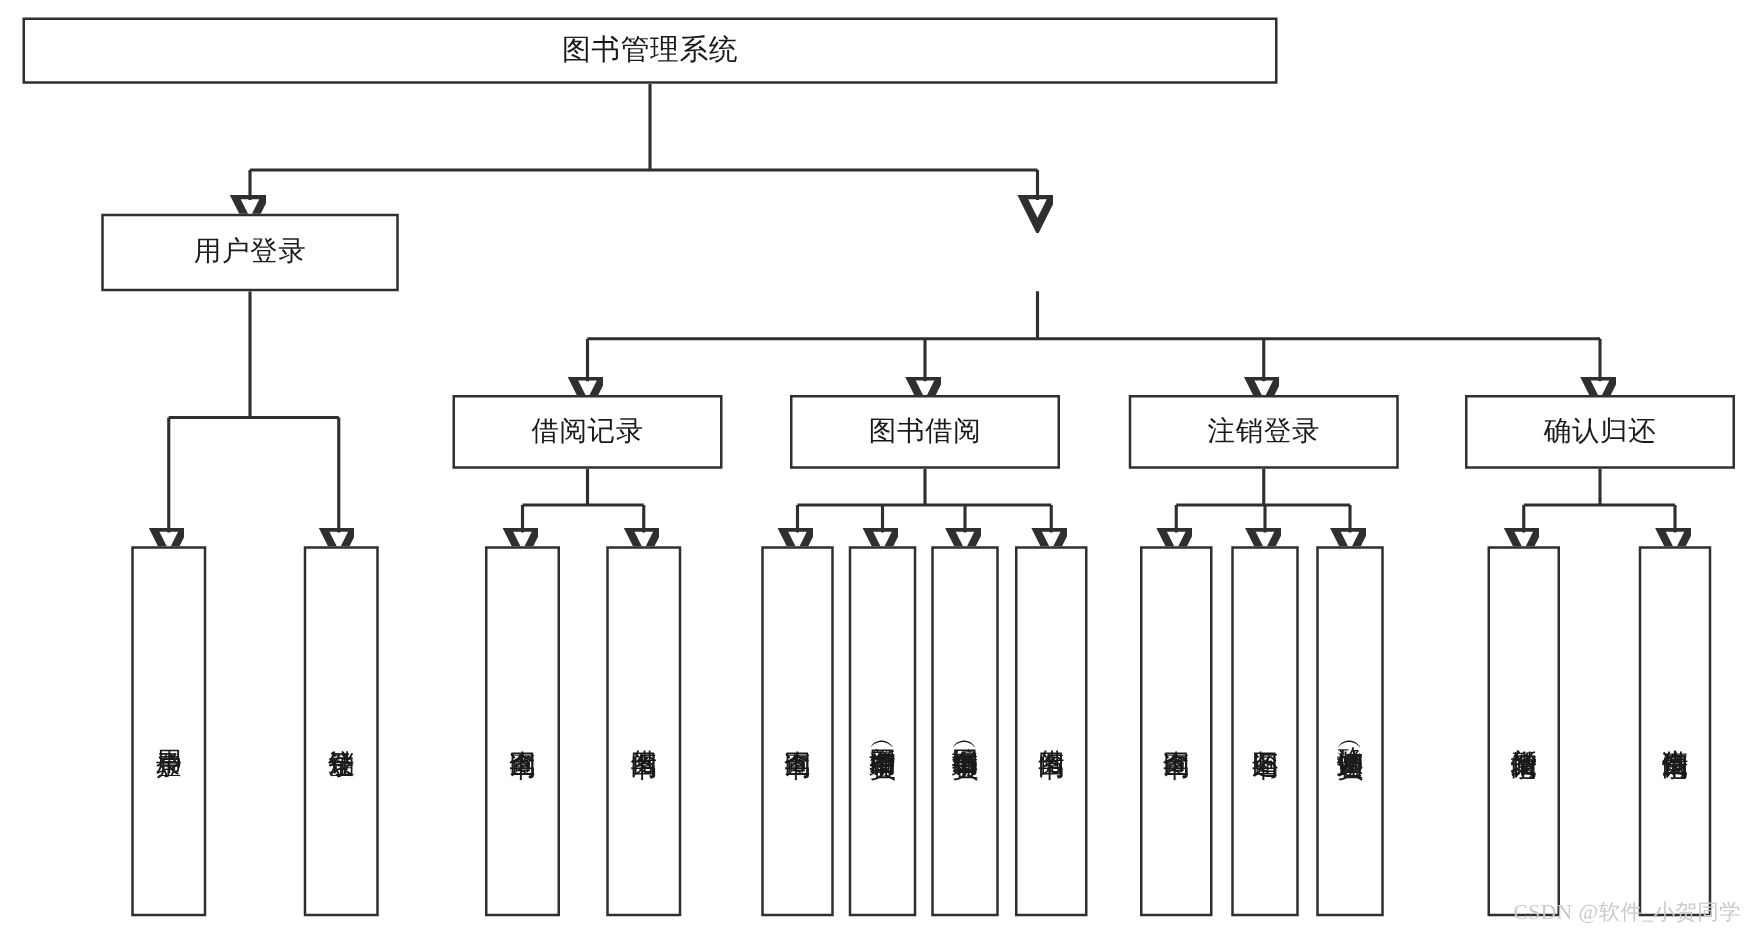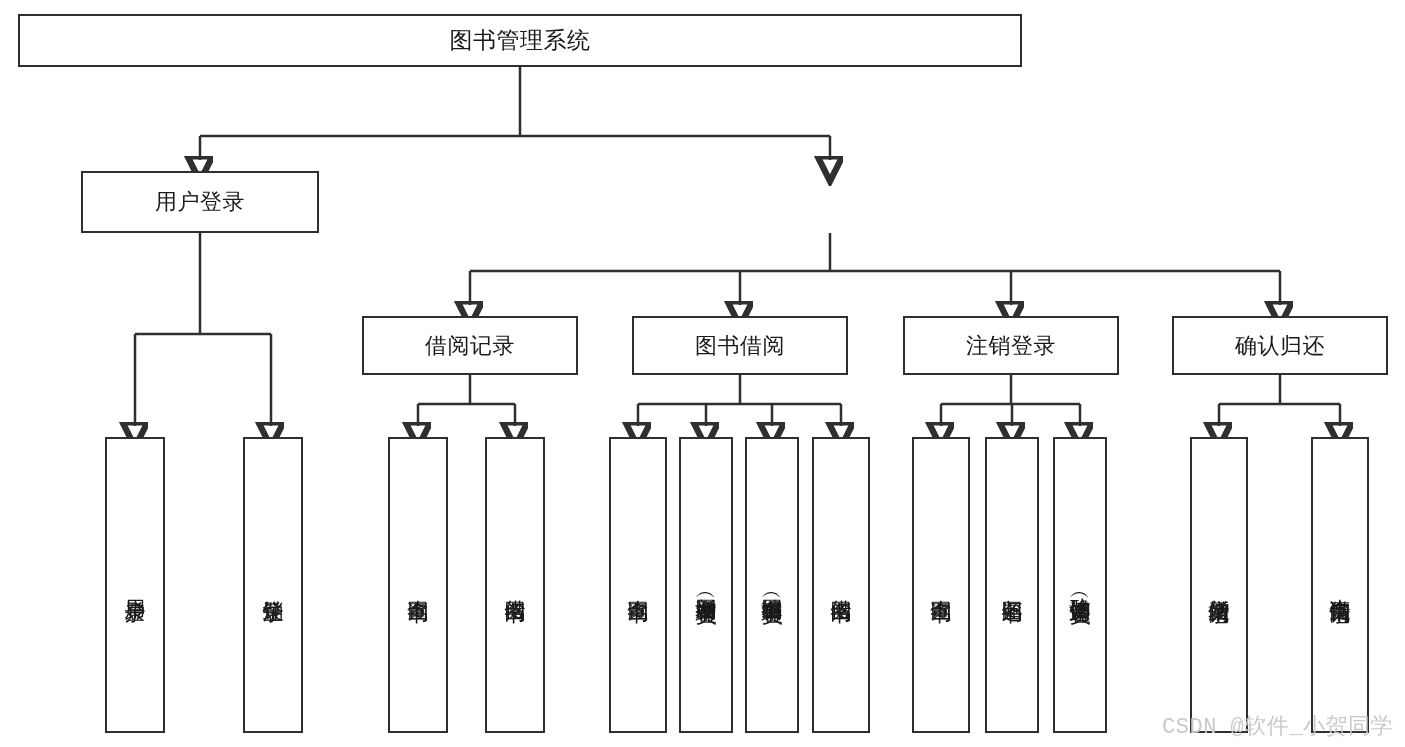--- a/index.html
+++ b/index.html
@@ -60,25 +60,25 @@
   }
   svg.links path, svg.links line {
     stroke: #2f2f2f;
     stroke-width: 2.5;
     fill: none;
   }
   .watermark {
     position: absolute;
     right: 12px;
     bottom: 6px;
-    font-size: 22px;
+    font-size: 17px;
     color: #c9c9c9;
     letter-spacing: 0.5px;
     white-space: nowrap;
-    font-family: Liberation Mono, monospace;
+    font-family: Liberation Serif, serif;
   }
 </style>
 </head>
 <body>
 
 <div id="canvas">
 
   <svg class="links" viewBox="0 0 1405 747">
     <defs>
       <marker id="arrow" markerWidth="12" markerHeight="12" refX="1.5" refY="5" orient="auto" markerUnits="strokeWidth">

